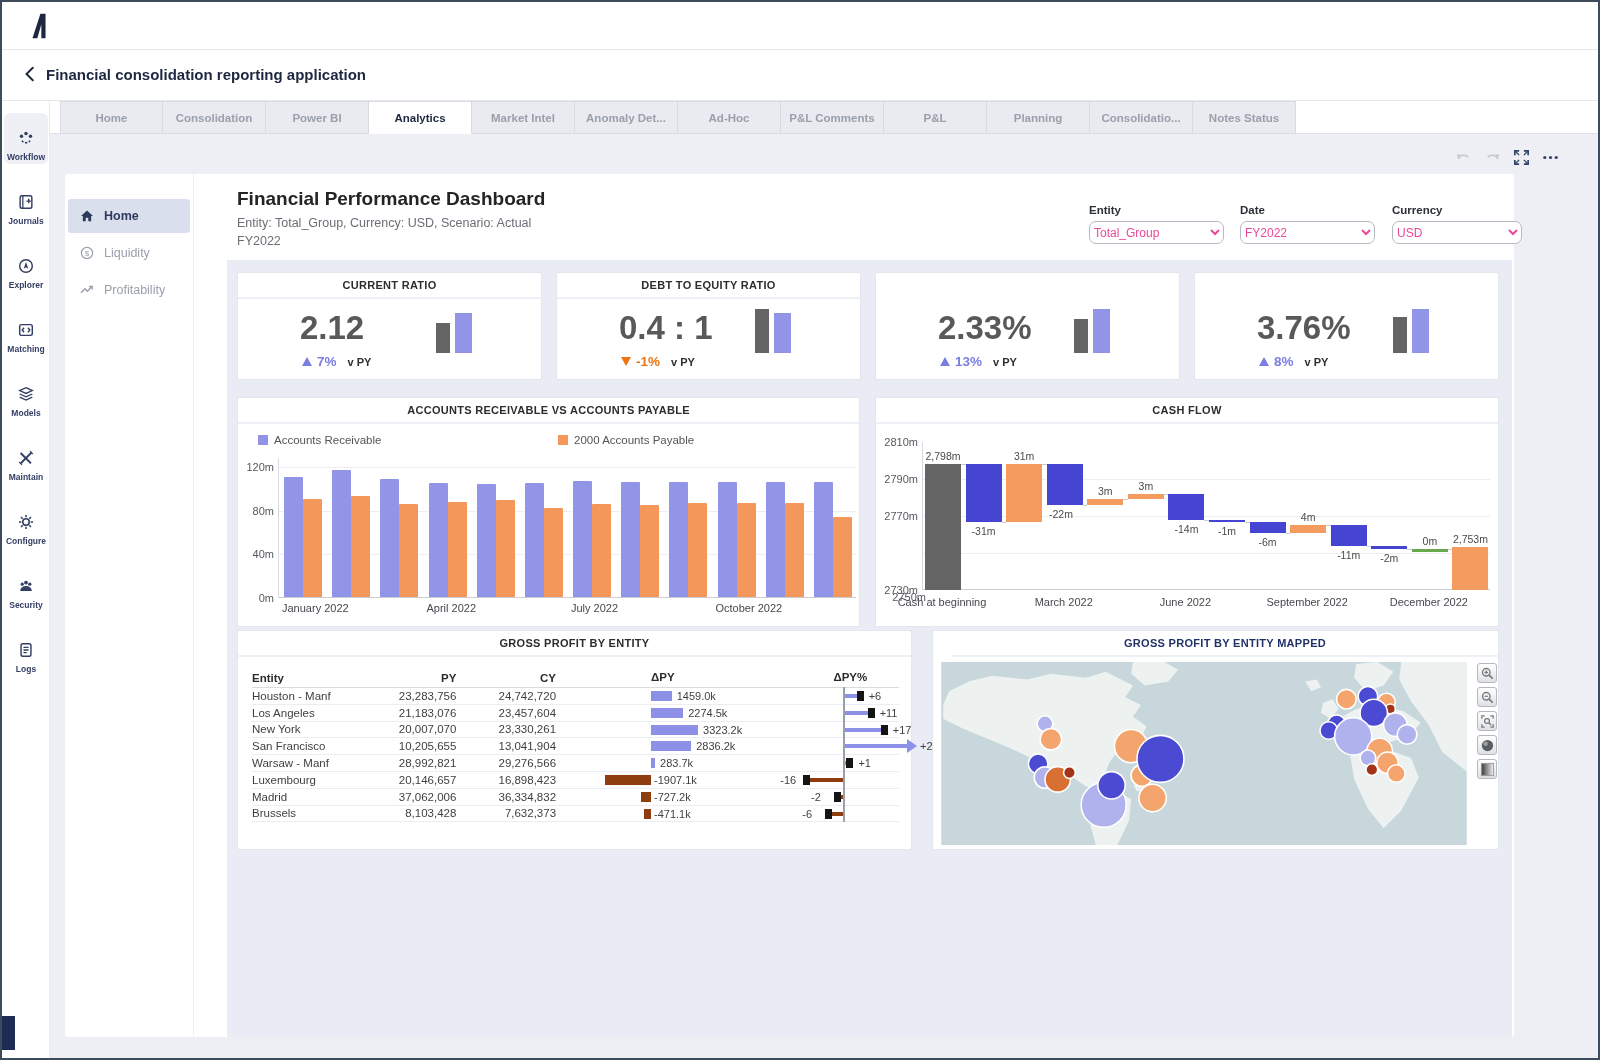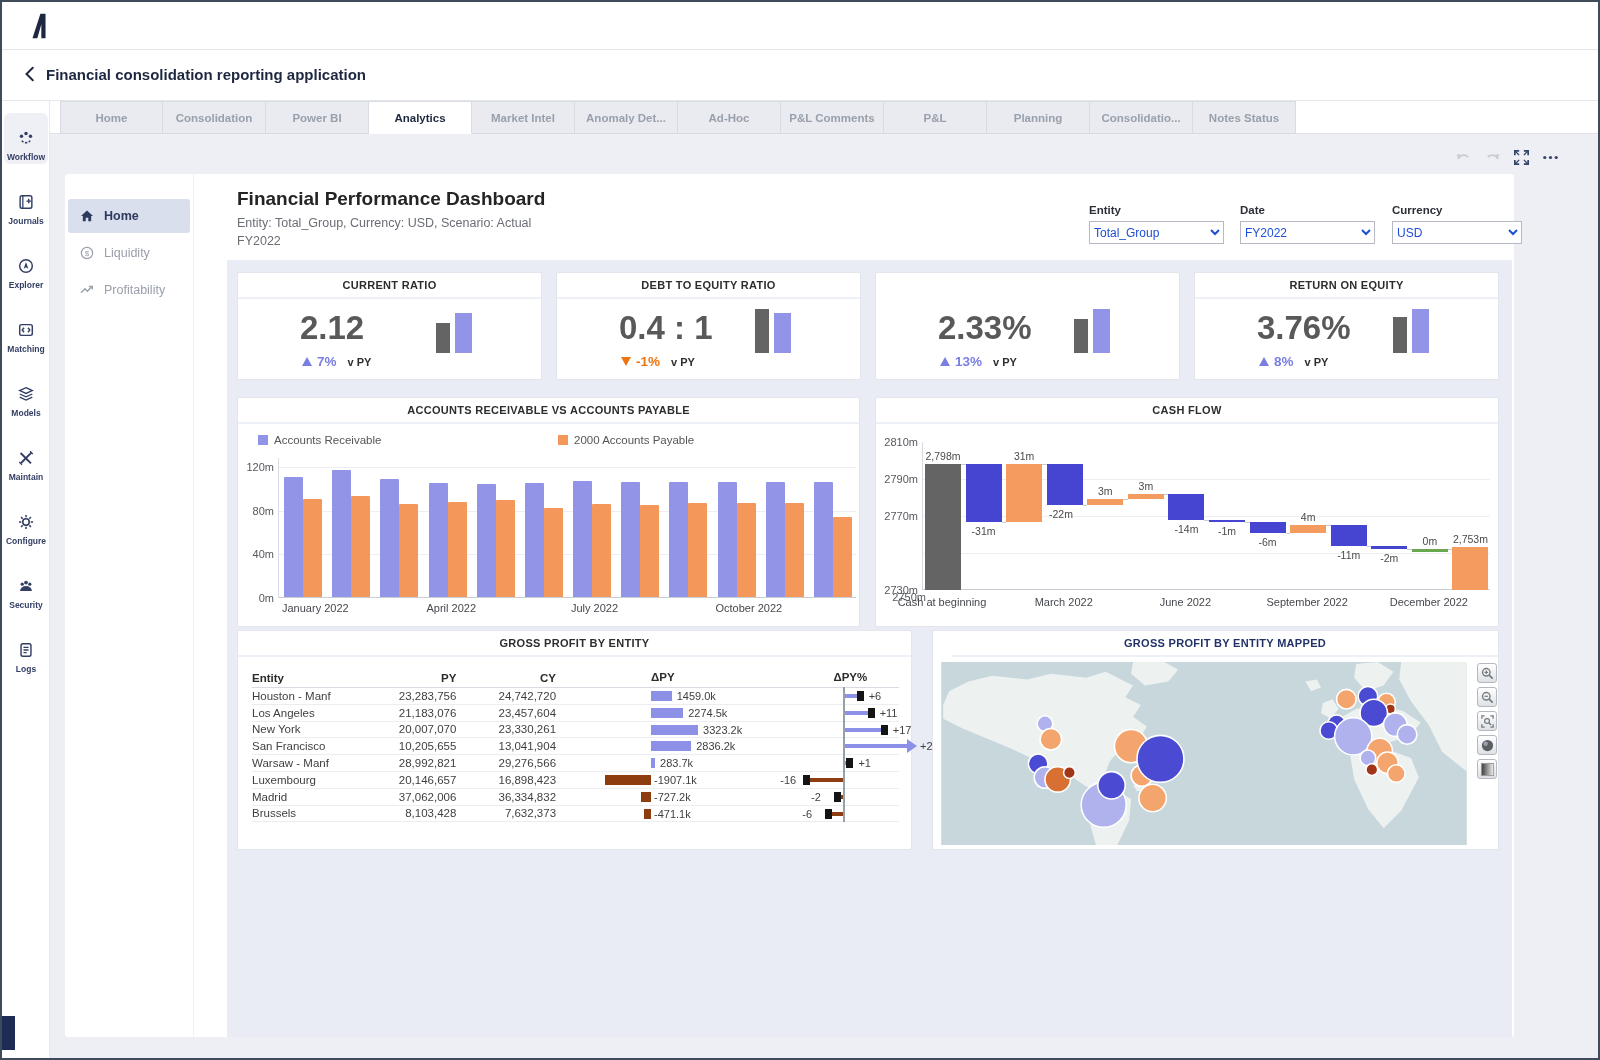--- a/index.html
+++ b/index.html
@@ -44,22 +44,22 @@
   .subnav { position:absolute; left:0; top:0; width:129px; height:100%; border-right:1px solid #eef0f4; padding-top:22px; }
   .subnav-item { height:34px; margin:3px 3px; display:flex; align-items:center; gap:9px; padding-left:11px;
                  font-size:12.5px; color:#99a0ab; cursor:pointer; border-radius:3px; }
   .subnav-item svg { width:16px; height:16px; }
   .subnav-item.active { background:#d9dfec; color:#2e3a5c; font-weight:700; }
 
   .page-title { position:absolute; left:172px; top:14px; font-size:19px; font-weight:700; color:#242424; }
   .page-sub { position:absolute; left:172px; font-size:12.5px; color:#6a6e75; }
   .filter { position:absolute; top:30px; }
   .filter-label { font-size:11.5px; font-weight:700; color:#2b2f38; margin-bottom:5px; }
-  .filter select { width:100%; height:23px; font-size:12px; color:#1d4ed8; border:1px solid #b6bac4;
-                   border-radius:0; background:#fff; font-family:"Liberation Sans",sans-serif; }
+  .filter select { width:100%; height:23px; font-size:12px; color:#ec4899; border:1px solid #b6bac4;
+                   border-radius:7px; background:#fff; font-family:"Liberation Sans",sans-serif; }
 
   .canvas { position:absolute; left:162px; top:86px; width:1285px; height:777px; background:#e9ecf4; }
 
   .card { position:absolute; background:#fff; border:1px solid #e3e6ed; border-radius:2px; }
   .card-head { height:26px; display:flex; align-items:center; justify-content:center;
                border-bottom:2px solid #edf0f6; font-size:11px; font-weight:700; color:#2d2d2d; letter-spacing:.3px; }
   .card-head.navy { color:#223268;margin-left:19px; }
 
   
   .kpi-row { position:absolute; left:10px; top:12px; width:1262px; display:flex; gap:14px; }
@@ -312,21 +312,20 @@
               <div style="width: 14px; height: 34px; background: rgb(100, 100, 100);"></div>
               <div style="width: 17px; height: 44px; background: rgb(145, 148, 231);"></div>
             </div>
             <div class="kpi-delta">
               <div class="tri-up"></div>
               <div class="delta-txt" style="color: rgb(122, 126, 226);">13%</div>
               <div class="vs-txt">v PY</div>
             </div>
           </div>
           <div class="kpi">
-            <div class="card-head">RETURN ON EQUITY</div>
             <div class="kpi-value">3.76%</div>
             <div class="kpi-bars">
               <div style="width: 14px; height: 36px; background: rgb(100, 100, 100);"></div>
               <div style="width: 17px; height: 44px; background: rgb(145, 148, 231);"></div>
             </div>
             <div class="kpi-delta">
               <div class="tri-up"></div>
               <div class="delta-txt" style="color: rgb(122, 126, 226);">8%</div>
               <div class="vs-txt">v PY</div>
             </div>

